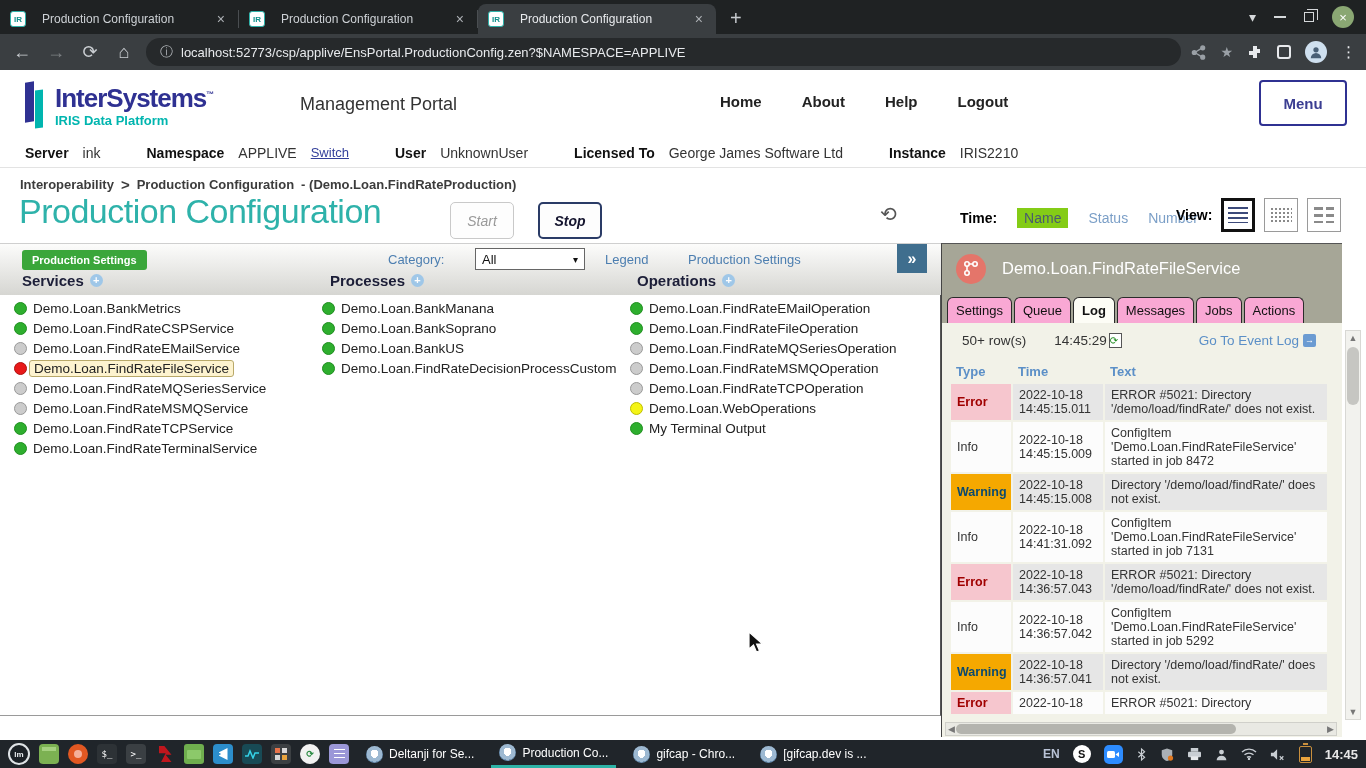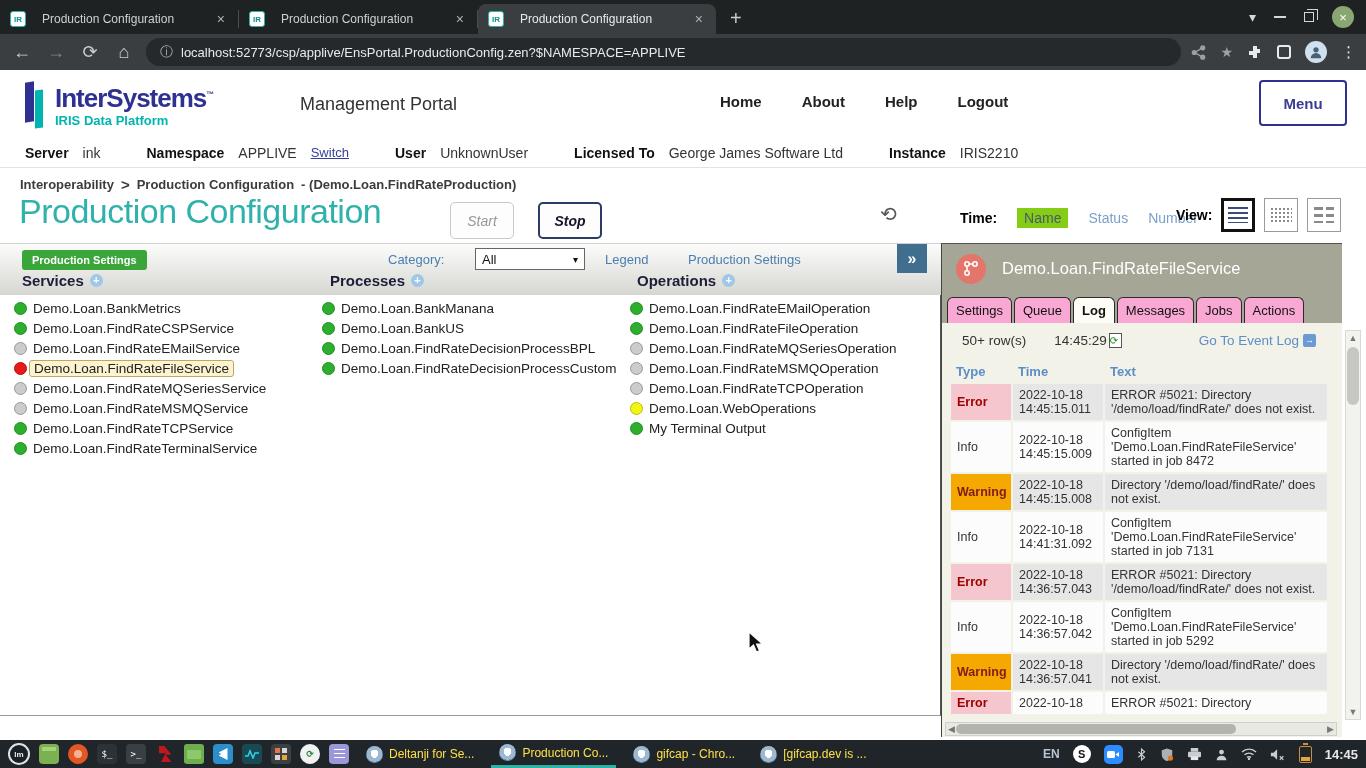--- a/index.html
+++ b/index.html
@@ -106,36 +106,36 @@
   .docref span { position:absolute; left:0; top:1px; font-size:10px; color:#1d8a1d; }
   .evlog { margin-left:auto; color:#5b8fc7; display:flex; align-items:center; gap:4px; }
   .evlog .arrbox { width:13px; height:13px; background:#6b9bd2; color:#fff; font-size:9px; line-height:13px; text-align:center; border-radius:2px; }
   .ltable { position:absolute; left:7px; top:36px; width:380px; border-collapse:separate; border-spacing:2px; font-size:12.5px; color:#333; table-layout:fixed; }
   .ltable th { text-align:left; color:#5b8fc7; font-size:13px; padding:3px 5px; font-weight:bold; }
   .ltable col.c1 { width:60px; } .ltable col.c2 { width:90px; }
   .ltable td { padding:4px 6px; vertical-align:middle; }
   tr.odd td { background:#e6e6e6; } tr.even td { background:#fcfcfc; }
   td.type { font-weight:normal; }
   td.type.Error { background:#f6c6ce !important; color:#a00000; font-weight:bold; }
-  td.type.Warning { background:#f5a800 !important; color:#7f1d1d; font-weight:bold; }
+  td.type.Warning { background:#f5a800 !important; color:#0c4a6e; font-weight:bold; }
   
   .vscroll { position:absolute; left:1345px; top:330px; width:16px; height:390px; background:#f2f2ee; border:1px solid #d8d8d4; }
   .vscroll .up,.vscroll .dn { position:absolute; left:0; width:14px; height:14px; color:#777; font-size:9px; text-align:center; line-height:14px; }
   .vscroll .up { top:0; } .vscroll .dn { bottom:0; }
   .vscroll .thumb { position:absolute; left:1px; top:16px; width:12px; height:58px; background:#c6c6c2; border-radius:6px; }
   .hscroll { position:absolute; left:945px; top:722px; width:392px; height:14px; background:#e9e9e3; border:1px solid #d0d0ca; }
   .hscroll .thumb { position:absolute; left:10px; top:1px; width:280px; height:10px; background:#b4b4ae; border-radius:5px; }
   .hscroll .la,.hscroll .ra { position:absolute; top:0; color:#777; font-size:9px; line-height:12px; }
   .hscroll .la { left:2px; } .hscroll .ra { right:2px; }
 
   
   .taskbar { position:absolute; left:0; top:740px; width:1366px; height:28px; background:#20252a; display:flex; align-items:center; gap:9px; padding:0 8px; }
   .tkic { width:20px; height:20px; border-radius:4px; display:flex; align-items:center; justify-content:center; flex:none; font-size:9px; color:#fff; }
   .mint { border-radius:50%; border:2px solid #dfe3e6; background:#1b2026; color:#e8ecef; font-weight:bold; font-size:8px; width:22px; height:22px; }
-  .winbtn { display:flex; align-items:center; gap:6px; height:28px; padding:0 8px; color:#fde047; font-size:12px; max-width:128px; }
+  .winbtn { display:flex; align-items:center; gap:6px; height:28px; padding:0 8px; color:#ffffff; font-size:12px; max-width:128px; }
   .winbtn.active { border-bottom:3px solid #2db3a6; }
   .winbtn .t { overflow:hidden; white-space:nowrap; text-overflow:ellipsis; }
   .chromeball { width:17px; height:17px; border-radius:50%; background:radial-gradient(circle at 50% 45%, #fff 0 4px, #9db9d2 4px 8px, #6e93b5 8px); flex:none; }
   .tray { margin-left:auto; display:flex; align-items:center; gap:13px; color:#c9ced3; }
   .tray .en { font-size:12px; font-weight:bold; color:#b9c3d6; }
   .scircle { width:18px; height:18px; border-radius:50%; background:#fff; color:#111; font-weight:bold; font-size:11px; display:flex; align-items:center; justify-content:center; }
   .zoomcam { width:19px; height:19px; border-radius:5px; background:#2d8cff; display:flex; align-items:center; justify-content:center; }
   .battery { width:13px; height:17px; border:1.5px solid #c98f3d; border-radius:2px; position:relative; }
   .battery:before { content:""; position:absolute; left:3px; top:-4px; width:5px; height:2px; background:#c98f3d; }
   .battery i { position:absolute; left:1px; bottom:1px; right:1px; height:4px; background:#e8a33d; }
@@ -338,25 +338,25 @@
           <span class="itlabel">Demo.Loan.FindRateTerminalService</span>
         </div>
     </div>
     <div class="col prc">
       <div class="item">
           <span class="dot green"></span>
           <span class="itlabel">Demo.Loan.BankManana</span>
         </div>
       <div class="item">
           <span class="dot green"></span>
+          <span class="itlabel">Demo.Loan.BankSoprano</span>
+        </div>
+      <div class="item">
+          <span class="dot green"></span>
           <span class="itlabel">Demo.Loan.BankUS</span>
-        </div>
-      <div class="item">
-          <span class="dot green"></span>
-          <span class="itlabel">Demo.Loan.FindRateDecisionProcessBPL</span>
         </div>
       <div class="item">
           <span class="dot green"></span>
           <span class="itlabel">Demo.Loan.FindRateDecisionProcessCustom</span>
         </div>
     </div>
     <div class="col opr">
       <div class="item">
           <span class="dot green"></span>
           <span class="itlabel">Demo.Loan.FindRateEMailOperation</span>

